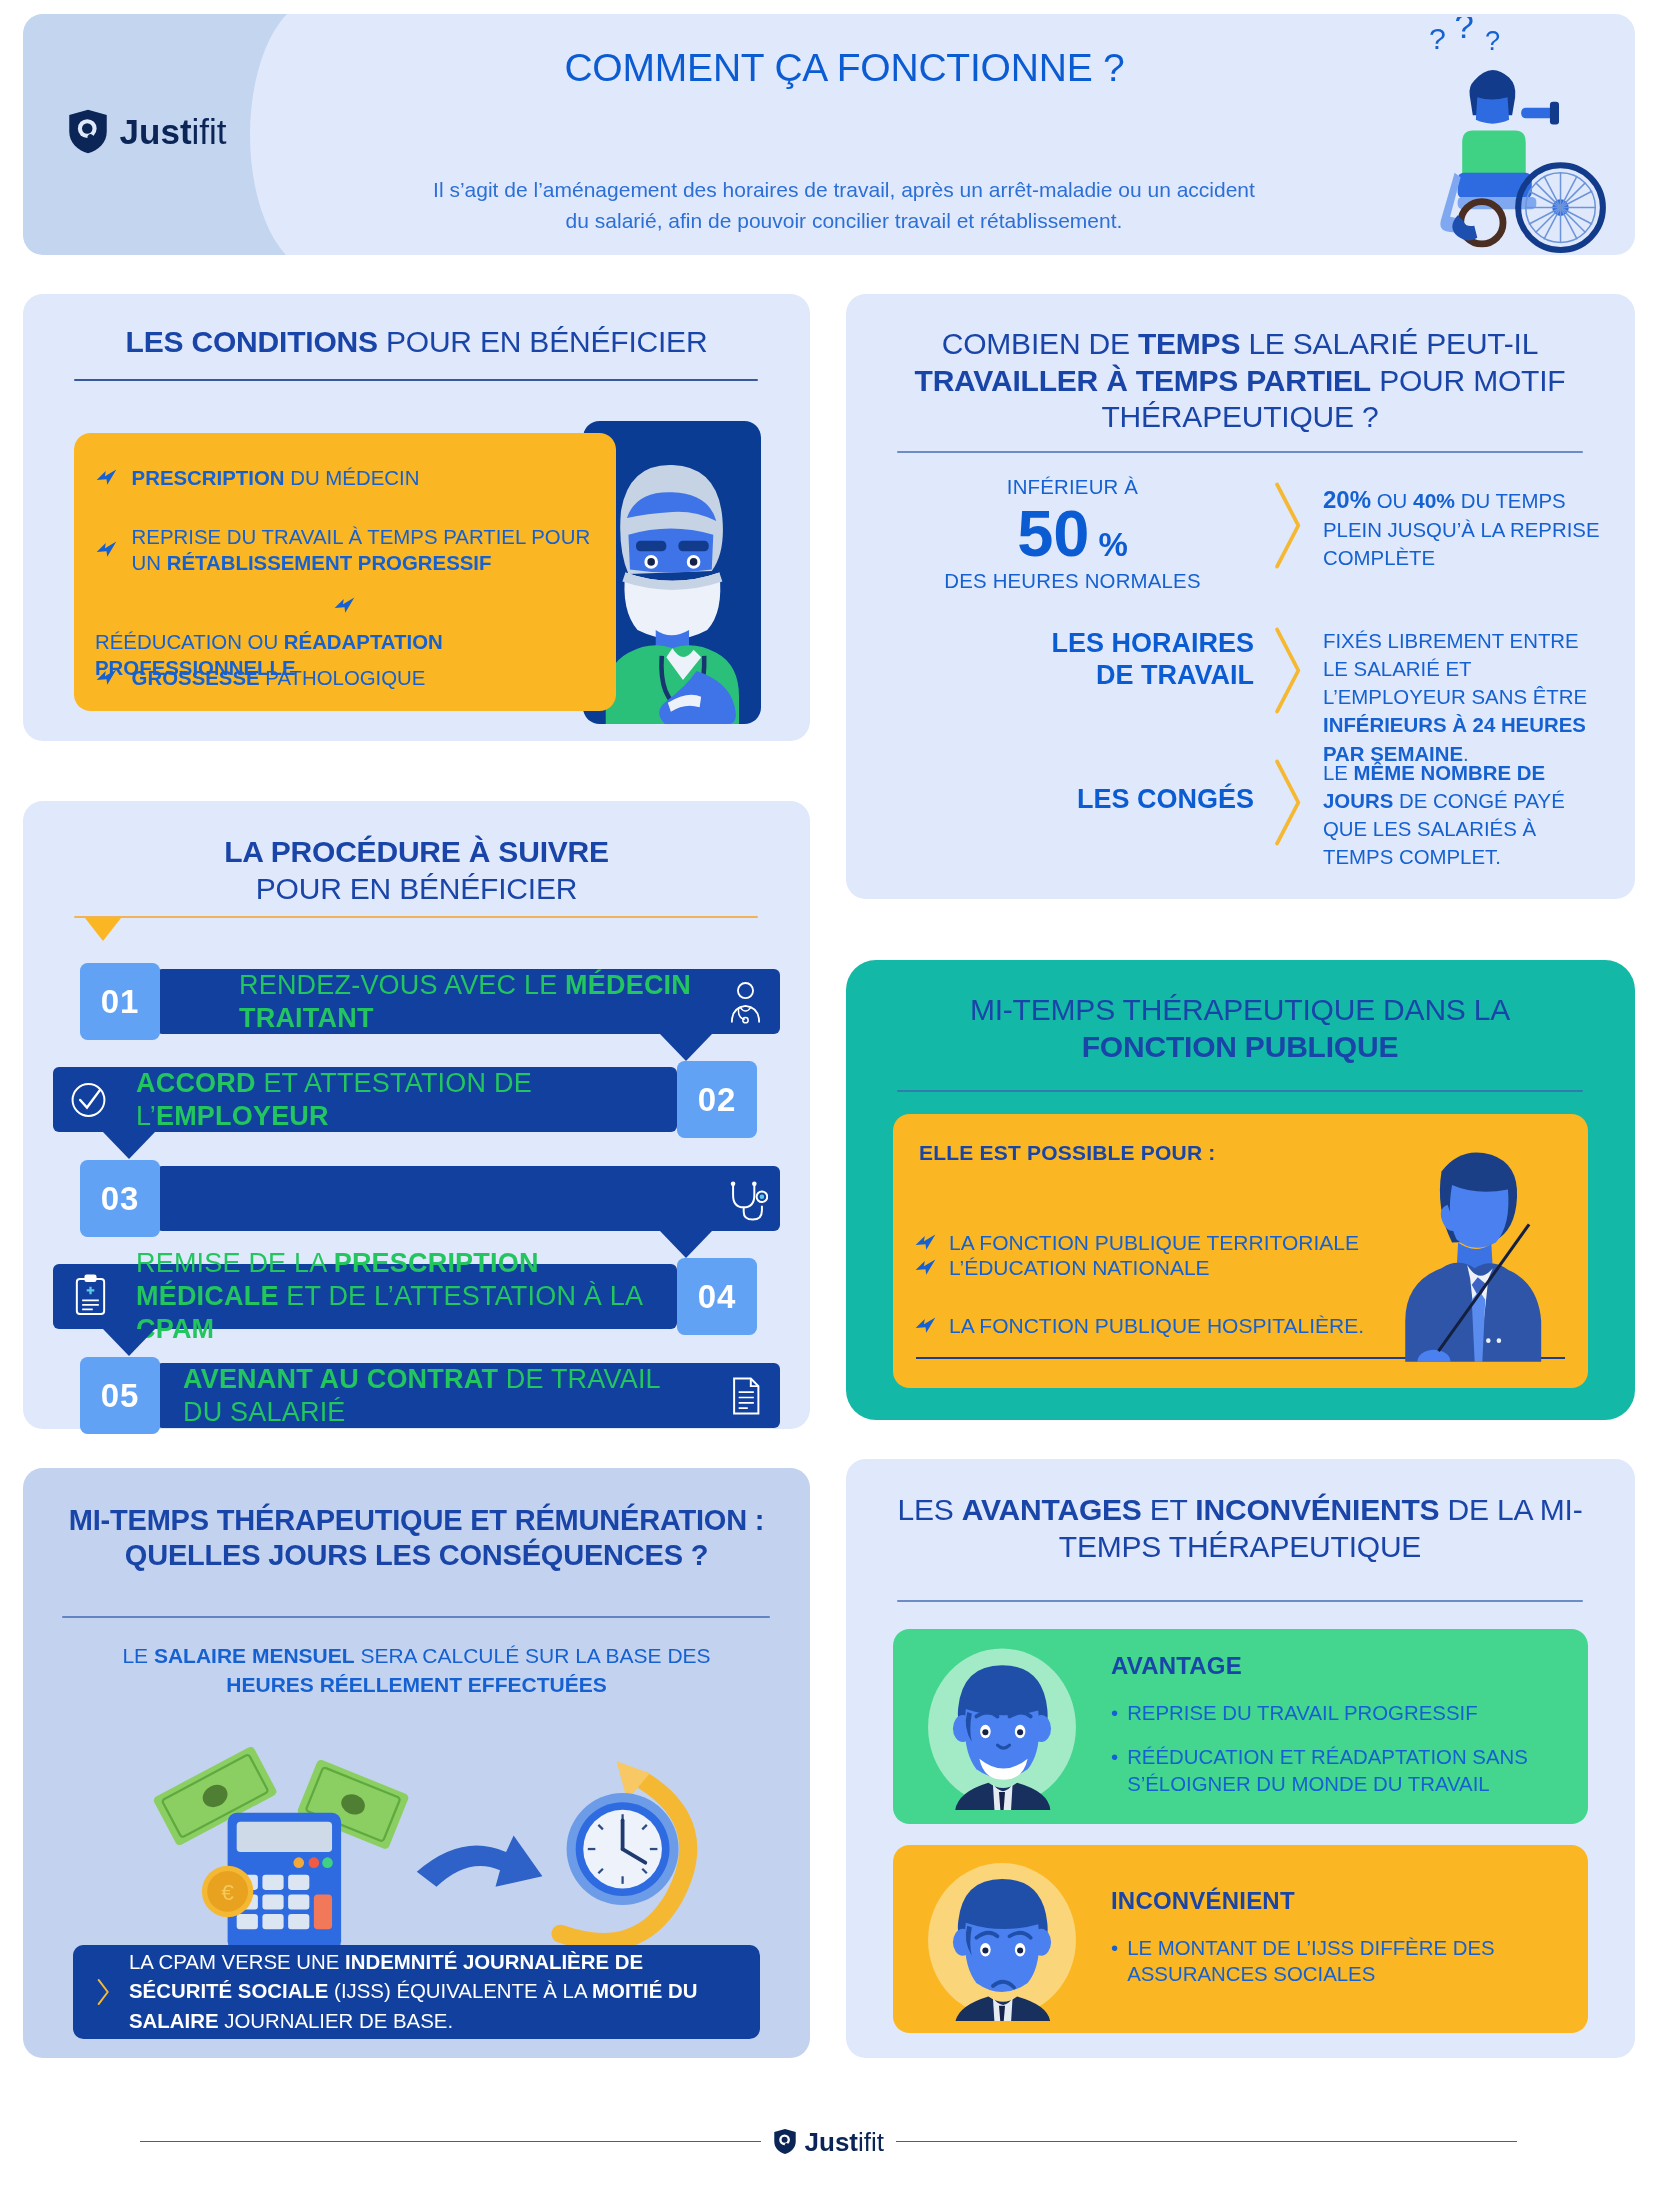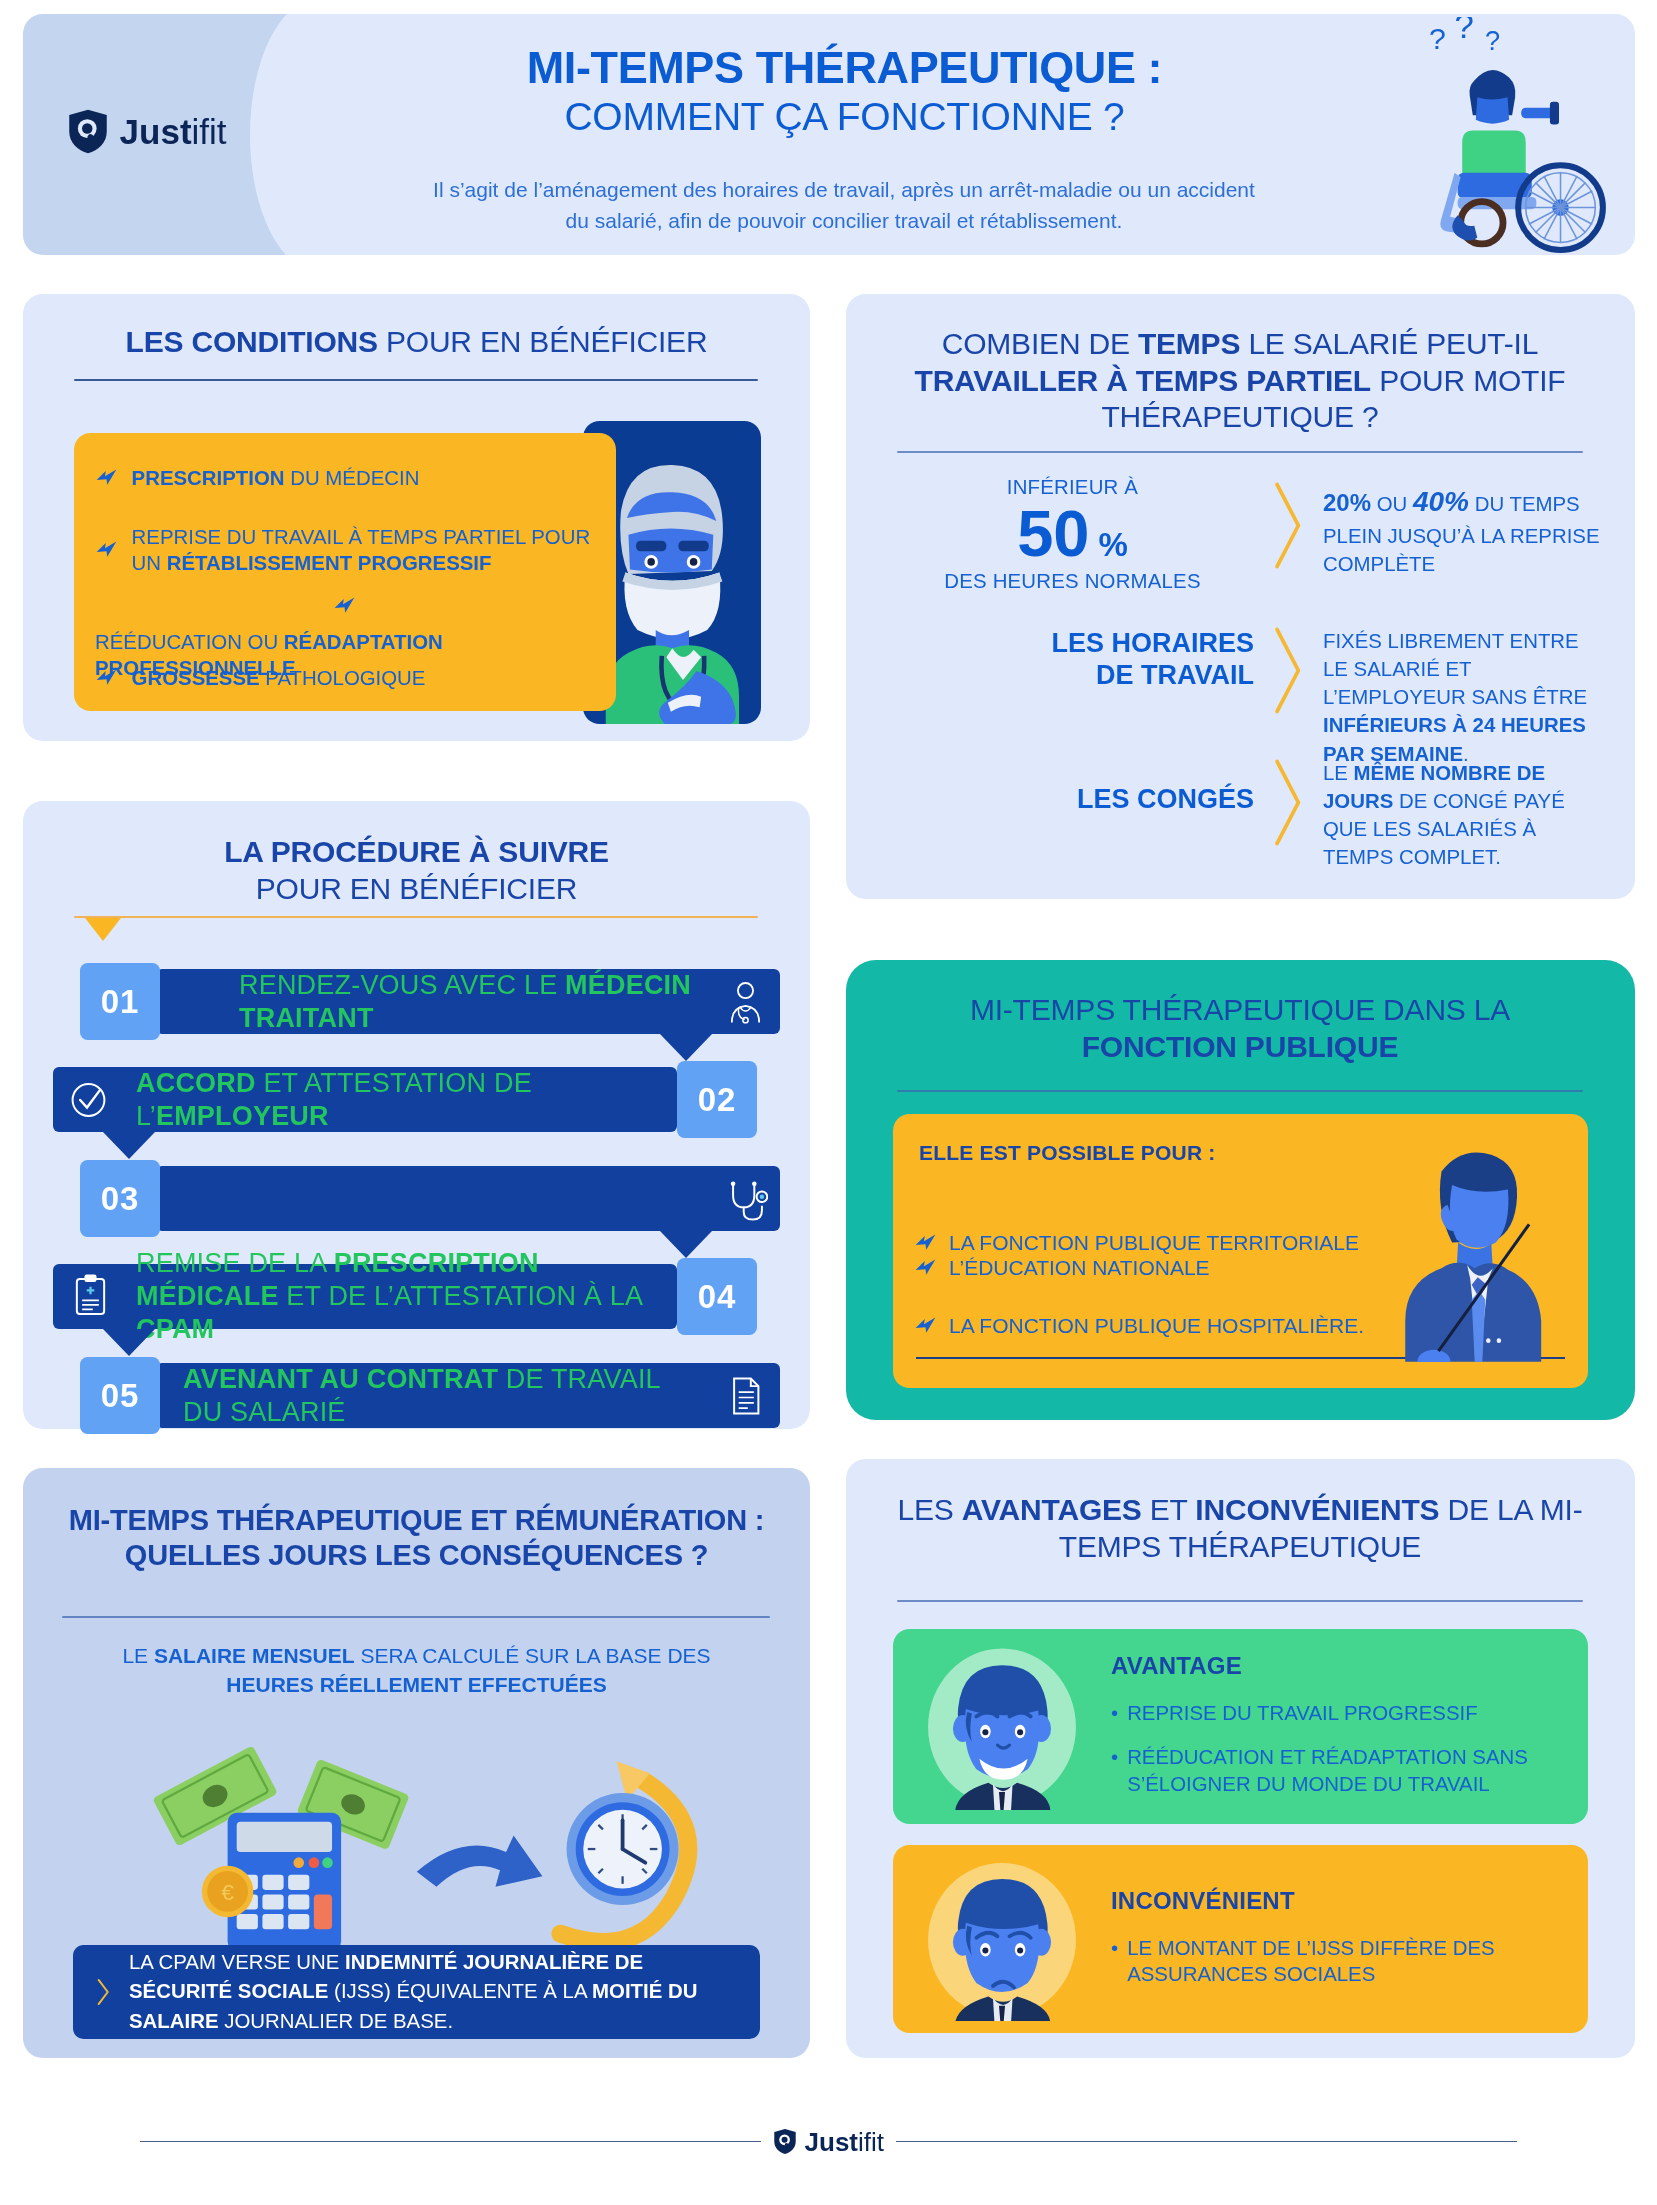--- a/index.html
+++ b/index.html
@@ -190,21 +190,20 @@
       <circle cx="27" cy="26" r="12.5" fill="#E0E9FB"></circle>
       <circle cx="27" cy="26" r="7" fill="#0B2557"></circle>
       <rect x="31" y="32" width="14" height="7.5" rx="3.5" transform="rotate(42 31 32)" fill="#0B2557"></rect>
     </svg>
     <div class="logo-text">
       <b>Just</b><i>ifit</i>
     </div>
   </div>
 
   <div class="header-title">
-    <div class="l1">MI-TEMPS THÉRAPEUTIQUE :</div>
     <div class="l2">COMMENT ÇA FONCTIONNE ?</div>
   </div>
   <div class="header-sub">
     <div>Il s’agit de l’aménagement des horaires de travail, après un arrêt-maladie ou un accident</div>
     <div>du salarié, afin de pouvoir concilier travail et rétablissement.</div>
   </div>
 
   <svg class="header-person" viewBox="0 0 300 312">
     <text x="58" y="42" font-size="40" fill="#1561D2" font-family="Liberation Sans, sans-serif">?</text>
     <text x="92" y="28" font-size="46" fill="#1561D2" font-family="Liberation Sans, sans-serif">?</text>
@@ -461,21 +460,21 @@
     <div style="display:flex; align-items:baseline; justify-content:center; gap:9px; margin-top:1.5px;">
       <span class="big-pct" style="font-size:65px;">50</span>
       <span class="big-pct" style="font-size:33px;">%</span>
     </div>
     <div class="lbl-sm" style="margin-top:4.5px;">DES HEURES NORMALES</div>
   </div>
   <svg style="position:absolute; left:425px; top:186px;" width="35" height="91" viewBox="0 0 46 120">
     <path d="M8 6 L36 60 L8 114" fill="none" stroke="#F5B833" stroke-width="5" stroke-linecap="round" stroke-linejoin="round"></path>
   </svg>
   <div class="rt-body" style="position:absolute; left:477px; top:189px; width:280px;">
-    <b style="font-size:24px;">20%</b><span> OU </span><b style="font-size:28px;font-style:italic;">40%</b><span> DU TEMPS PLEIN JUSQU’À LA REPRISE COMPLÈTE</span>
+    <b style="font-size:24px;">20%</b><span> OU </span><b style="font-size:21px;">40%</b><span> DU TEMPS PLEIN JUSQU’À LA REPRISE COMPLÈTE</span>
   </div>
 
   <div class="rt-lead" style="position:absolute; left:45px; top:333px; width:363px;">
     <div>LES HORAIRES</div>
     <div>DE TRAVAIL</div>
   </div>
   <svg style="position:absolute; left:425px; top:331px;" width="35" height="91" viewBox="0 0 46 120">
     <path d="M8 6 L36 60 L8 114" fill="none" stroke="#F5B833" stroke-width="5" stroke-linecap="round" stroke-linejoin="round"></path>
   </svg>
   <div class="rt-body" style="position:absolute; left:477px; top:333px; width:282px;">

